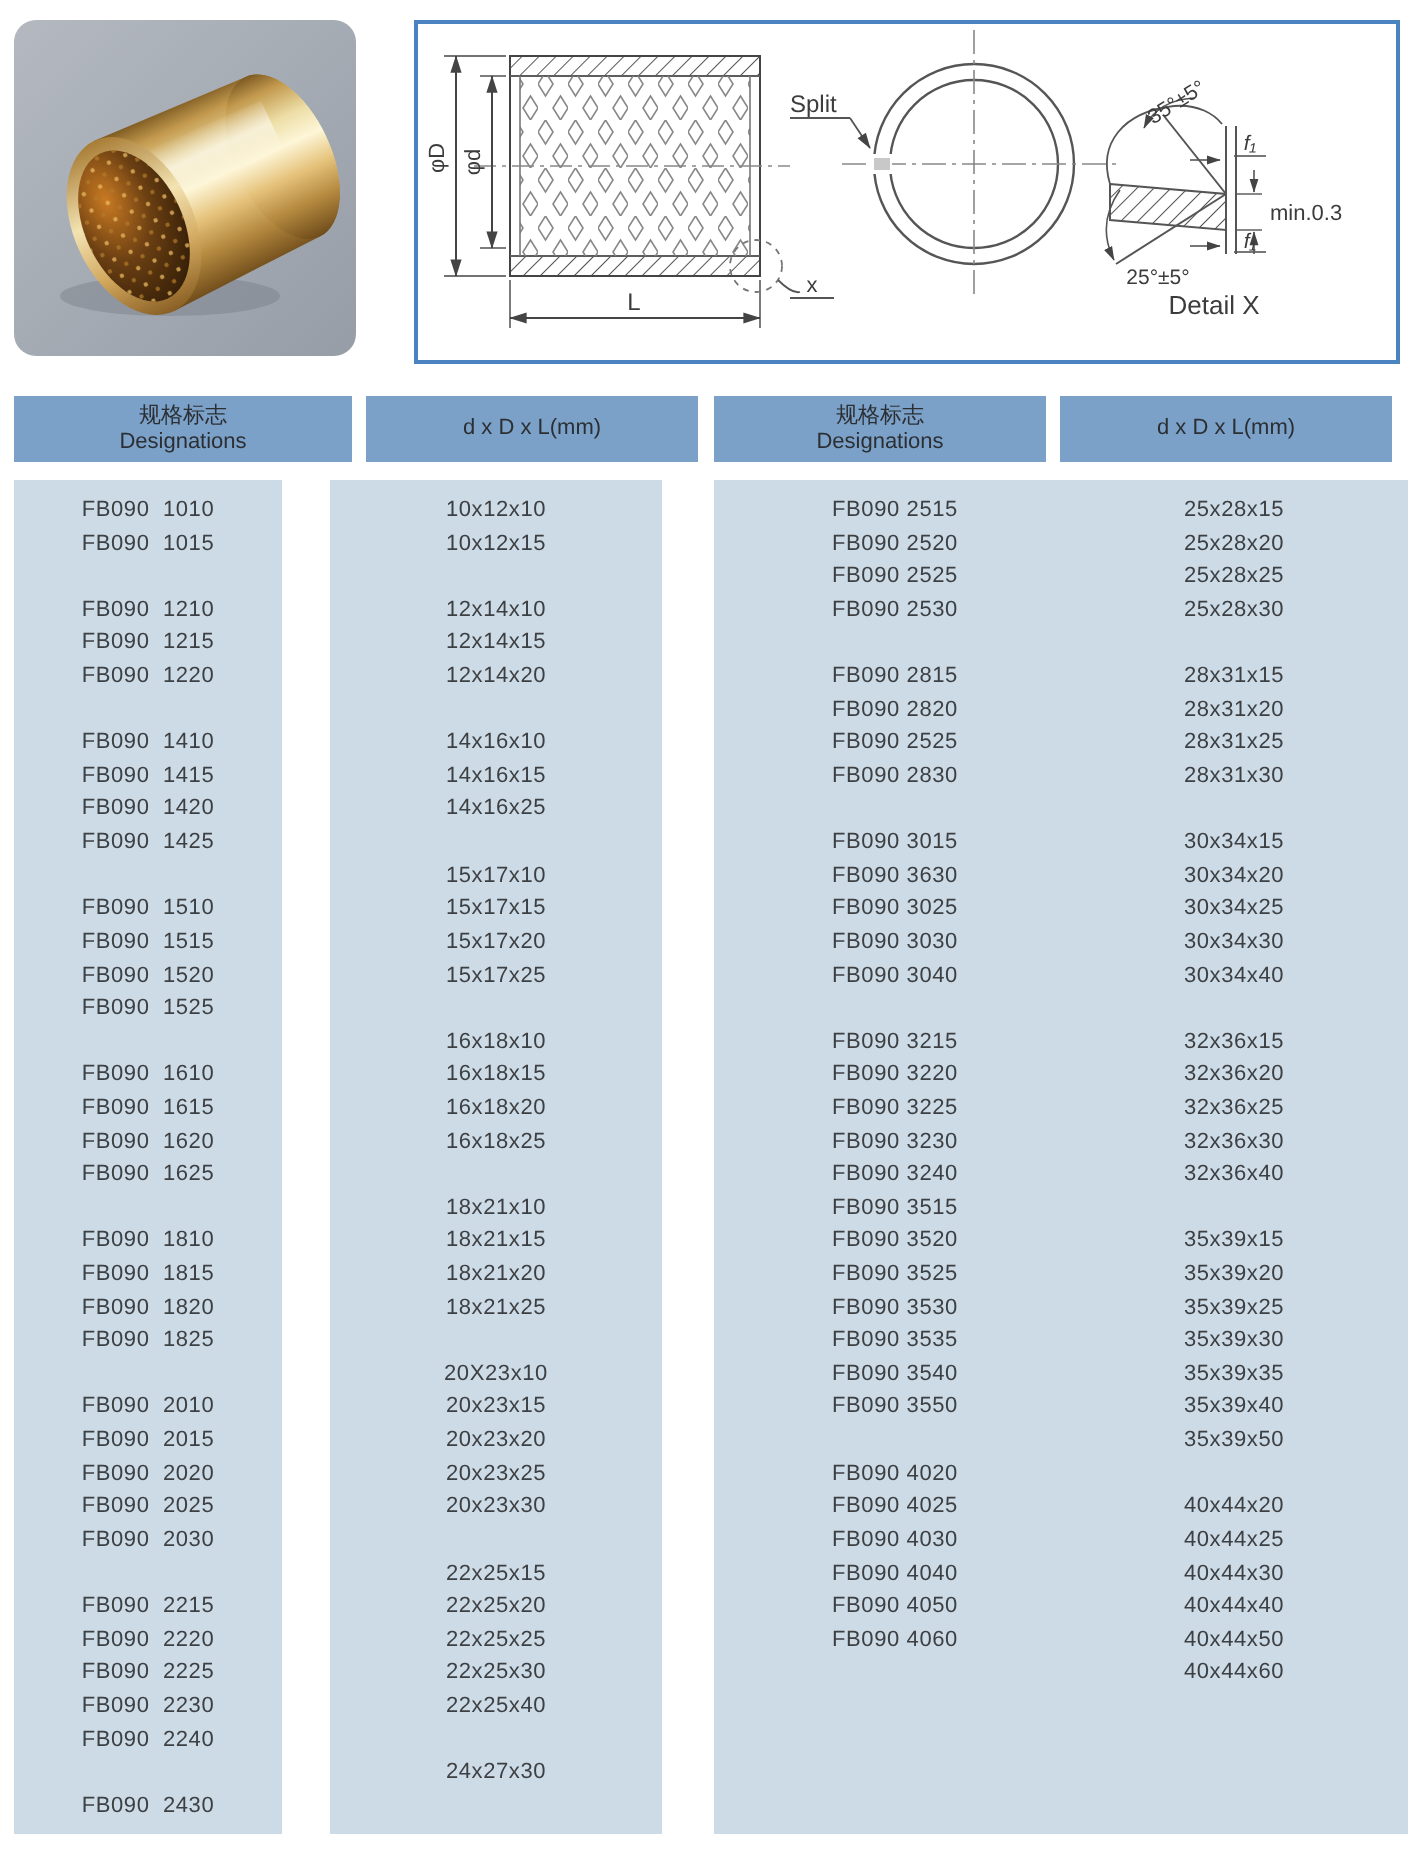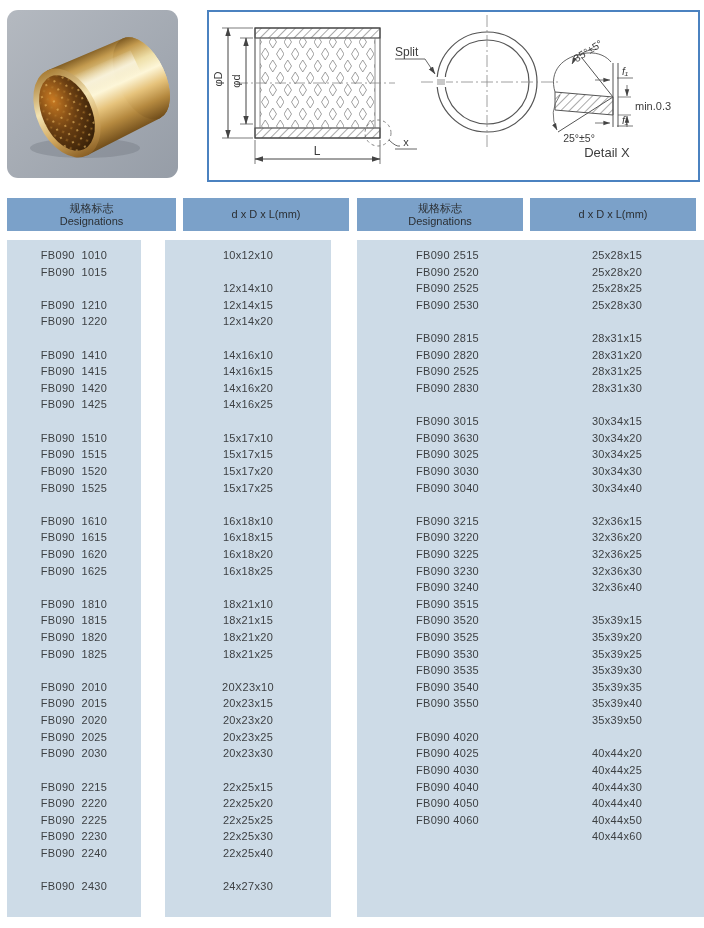--- a/index.html
+++ b/index.html
@@ -192,20 +192,21 @@
   </div>
   <div class="hdr c4">
     <div>d x D x L(mm)</div>
   </div>
 
   <div class="colbody c1">
       <div class="cell-row">FB090  1010</div>
       <div class="cell-row">FB090  1015</div>
       <div class="cell-row"></div>
       <div class="cell-row">FB090  1210</div>
+      <div class="cell-row">FB090  1215</div>
       <div class="cell-row">FB090  1220</div>
       <div class="cell-row"></div>
       <div class="cell-row">FB090  1410</div>
       <div class="cell-row">FB090  1415</div>
       <div class="cell-row">FB090  1420</div>
       <div class="cell-row">FB090  1425</div>
       <div class="cell-row"></div>
       <div class="cell-row">FB090  1510</div>
       <div class="cell-row">FB090  1515</div>
       <div class="cell-row">FB090  1520</div>
@@ -230,28 +231,28 @@
       <div class="cell-row">FB090  2215</div>
       <div class="cell-row">FB090  2220</div>
       <div class="cell-row">FB090  2225</div>
       <div class="cell-row">FB090  2230</div>
       <div class="cell-row">FB090  2240</div>
       <div class="cell-row"></div>
       <div class="cell-row">FB090  2430</div>
     </div>
   <div class="colbody c2">
       <div class="cell-row">10x12x10</div>
+      <div class="cell-row">10x12x15</div>
       <div class="cell-row"></div>
       <div class="cell-row">12x14x10</div>
       <div class="cell-row">12x14x15</div>
       <div class="cell-row">12x14x20</div>
       <div class="cell-row"></div>
       <div class="cell-row">14x16x10</div>
       <div class="cell-row">14x16x15</div>
-      <div class="cell-row">14x16x20</div>
       <div class="cell-row">14x16x25</div>
       <div class="cell-row"></div>
       <div class="cell-row">15x17x10</div>
       <div class="cell-row">15x17x15</div>
       <div class="cell-row">15x17x20</div>
       <div class="cell-row">15x17x25</div>
       <div class="cell-row"></div>
       <div class="cell-row">16x18x10</div>
       <div class="cell-row">16x18x15</div>
       <div class="cell-row">16x18x20</div>

